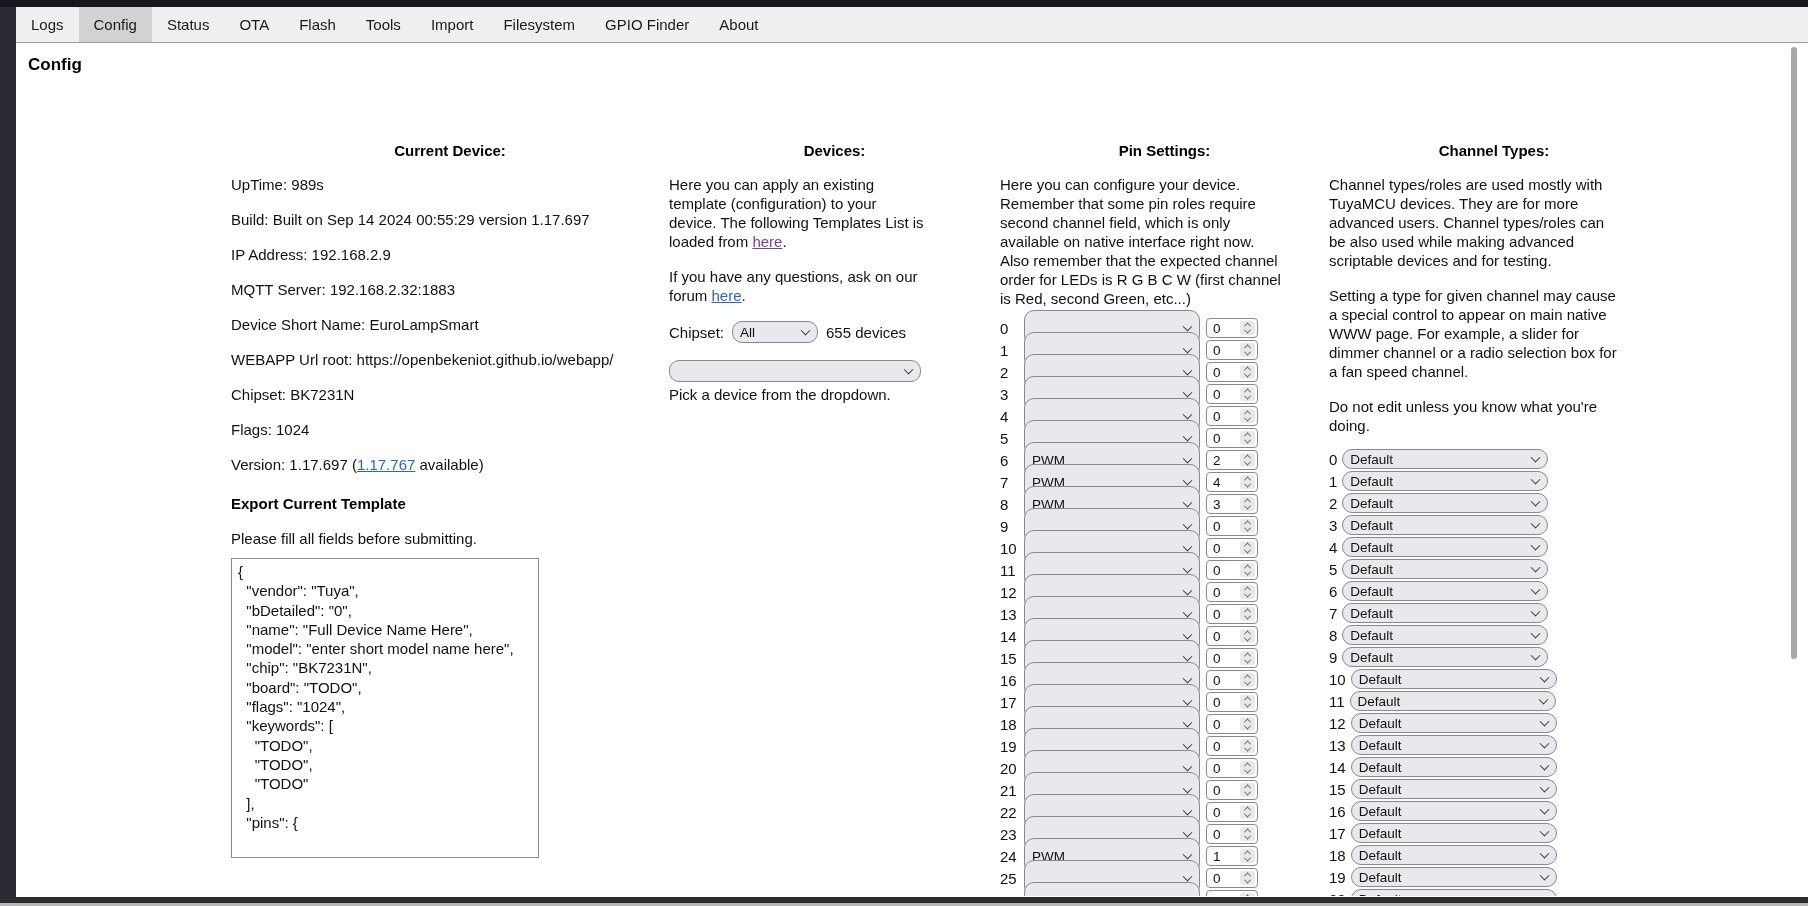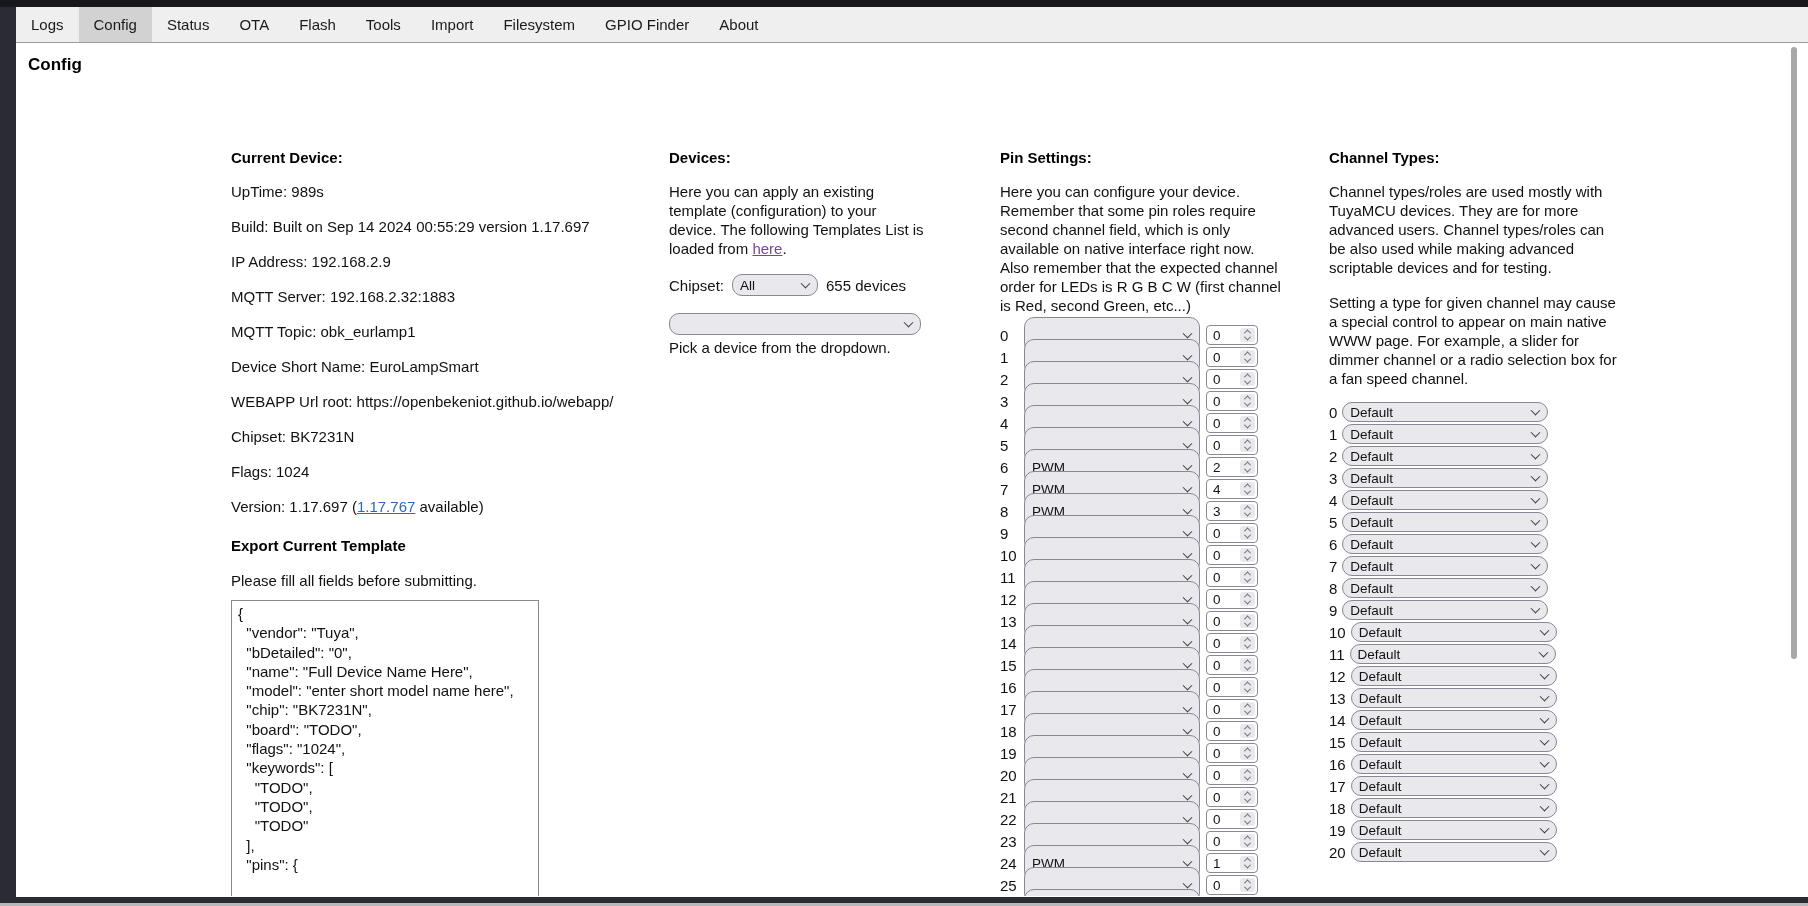--- a/index.html
+++ b/index.html
@@ -13,21 +13,21 @@
 
   
   .tabbar{display:flex;align-items:stretch;height:36px;background:#efefef;border-bottom:1px solid #9c9c9c;}
   .tab{display:flex;align-items:center;padding:0 15px;font-size:15px;color:#1a1a1a;cursor:default;}
   .tab.active{background:#d2d2d2;}
 
   .content{position:relative;height:853px;overflow:hidden;}
   h1.pagetitle{font-size:17px;font-weight:700;margin:12px 0 0 12px;color:#000;}
 
   .cols{display:grid;grid-template-columns:438px 331px 329px 330px;margin:63px 0 0 215px;align-items:start;}
-  .colhead{font-size:15px;font-weight:700;margin:11px 0 4px 0;color:#000;}
+  .colhead{font-size:15px;font-weight:700;margin:4px 0 4px 0;color:#000;text-align:center;}
   p.body-text{font-size:15px;line-height:19px;margin:16px 0 0 0;}
   .cd-item{font-size:15px;line-height:19px;margin:16px 0 0 0;}
   .col2 p.body-text{width:258px;}
   .col3 p.body-text{width:282px;}
   .col4 p.body-text{width:292px;}
   a.lnk{color:#2a66c8;text-decoration:underline;cursor:pointer;}
   a.lnk.visited{color:#7b3fa8;}
 
   .export-heading{font-size:15px;font-weight:700;margin:21px 0 0 0;color:#000;}
   .export-note{font-size:15px;line-height:19px;margin:17px 0 10px 0;}
@@ -96,21 +96,20 @@
 
       <main class="cols">
 
         <section class="col1">
           <div class="colhead">Current Device:</div>
           <div id="cd-items">
               <p class="cd-item">UpTime: 989s</p>
               <p class="cd-item">Build: Built on Sep 14 2024 00:55:29 version 1.17.697</p>
               <p class="cd-item">IP Address: 192.168.2.9</p>
               <p class="cd-item">MQTT Server: 192.168.2.32:1883</p>
-              <p class="cd-item">MQTT Topic: obk_eurlamp1</p>
               <p class="cd-item">Device Short Name: EuroLampSmart</p>
               <p class="cd-item">WEBAPP Url root: https://openbekeniot.github.io/webapp/</p>
               <p class="cd-item">Chipset: BK7231N</p>
               <p class="cd-item">Flags: 1024</p>
             </div>
           <p class="cd-item">
             <span>Version: 1.17.697 (</span><a class="lnk">1.17.767</a><span> available)</span>
           </p>
           <div class="export-heading">Export Current Template</div>
           <p class="export-note">Please fill all fields before submitting.</p>
@@ -128,20 +127,23 @@
     "TODO"
   ],
   "pins": {</textarea>
         </section>
 
         <section class="col2">
           <div class="colhead">Devices:</div>
           <p class="body-text">
             <span>Here you can apply an existing template (configuration) to your device. The following Templates List is loaded from </span><a class="lnk visited">here</a><span>.</span>
           </p>
+          <p class="body-text">
+            <span>If you have any questions, ask on our forum </span><a class="lnk">here</a><span>.</span>
+          </p>
           <div class="chipset-row">
             <span>Chipset:</span>
             <span class="selwrap chipset-sel">
               <select>
                 <option>All</option>
               </select>
             </span>
             <span class="devcount">655 devices</span>
           </div>
           <span class="selwrap device-sel">
@@ -453,20 +455,21 @@
                   </span>
                 </span>
               </div>
             </div>
         </section>
 
         <section class="col4">
           <div class="colhead">Channel Types:</div>
           <p class="body-text">Channel types/roles are used mostly with TuyaMCU devices. They are for more advanced users. Channel types/roles can be also used while making advanced scriptable devices and for testing.</p>
           <p class="body-text">Setting a type for given channel may cause a special control to appear on main native WWW page. For example, a slider for dimmer channel or a radio selection box for a fan speed channel.</p>
+          <p class="body-text">Do not edit unless you know what you're doing.</p>
           <div class="ch-rows" id="ch-rows">
               <div class="ch-row">
                 <span class="ch-label">0</span>
                 <span class="selwrap ch-sel"><select><option value="Default">Default</option></select></span>
               </div>
               <div class="ch-row">
                 <span class="ch-label">1</span>
                 <span class="selwrap ch-sel"><select><option value="Default">Default</option></select></span>
               </div>
               <div class="ch-row">

